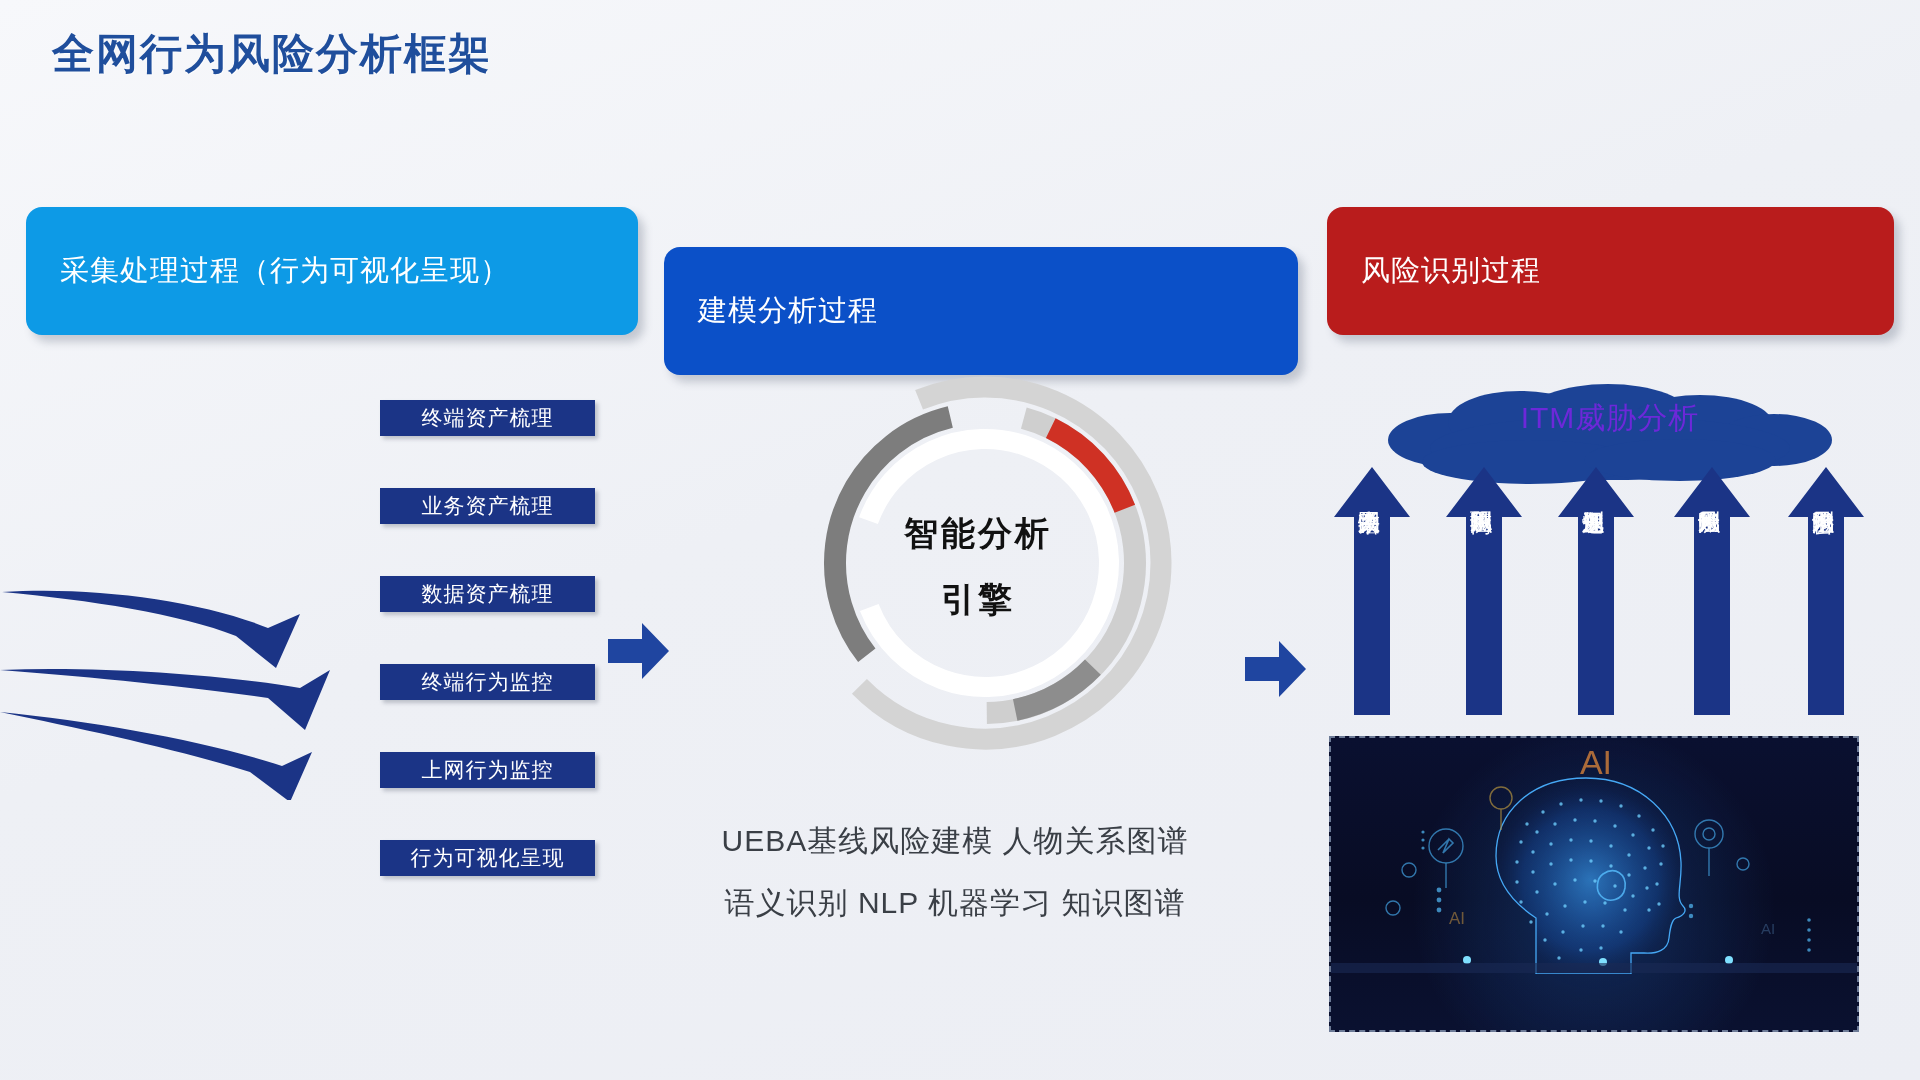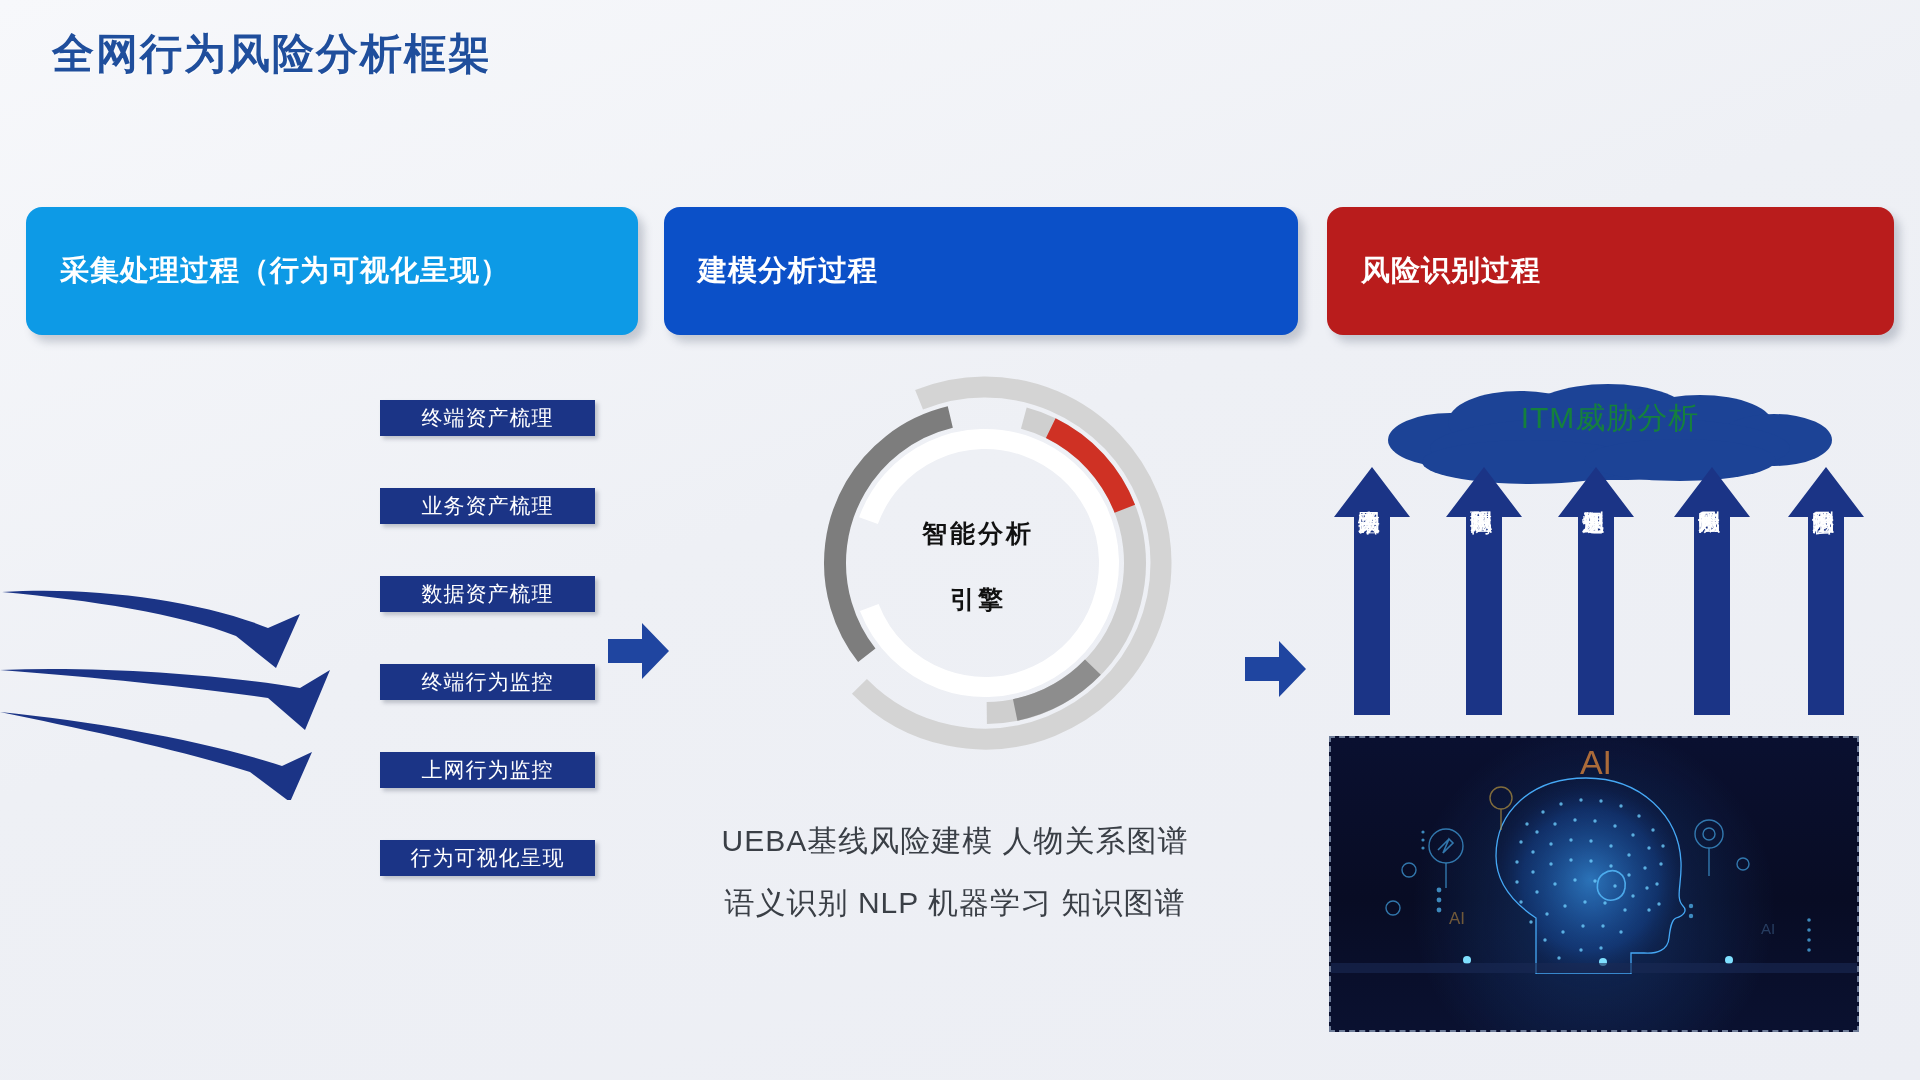--- a/index.html
+++ b/index.html
@@ -20,24 +20,23 @@
   }
 
   
   .banner {
     position:absolute; top:207px; height:128px;
     border-radius:16px;
     display:flex; align-items:center;
     color:#ffffff; font-size:29px; letter-spacing:1px;
     padding-left:34px;
     box-shadow:6px 7px 9px rgba(80,90,110,.28);
-    font-weight:bold;
   }
   #banner-0 { left:26px;   width:612px;  background:#0d9ae6; }
-  #banner-1 { left:664px;  width:634px;  background:#0b50c8; }
+  #banner-1 { left:664px;  width:634px;  background:#0b50c8;margin-top:40px; }
   #banner-2 { left:1327px; width:567px;  background:#b91c1c; }
 
   
   .collect-box {
     position:absolute; left:380px; width:215px; height:36px;
     background:#1b3486;
     display:flex; align-items:center; justify-content:center;
     color:#ffffff; font-size:21px; letter-spacing:1px;
     box-shadow:3px 3px 4px rgba(70,80,100,.30);
   }
@@ -53,38 +52,38 @@
   #step-arrow-1 { left:608px; top:622px; }
   #step-arrow-2 { left:1245px; top:640px; }
 
   
   #ring-graphic {
     position:absolute; left:735px; top:368px; width:500px; height:390px;
   }
   #engine-label {
     position:absolute; left:828px; top:500px; width:300px;
     text-align:center; color:#111111;
-    font-size:25px; font-weight:bold; letter-spacing:3px;
+    font-size:34px; font-weight:bold; letter-spacing:3px;
     line-height:66px;
   }
 
   
   #model-keywords {
     position:absolute; left:645px; top:810px; width:620px;
     text-align:center; color:#3a3f46;
     font-size:30px; line-height:62px; letter-spacing:1px;
   }
 
   
   #cloud-graphic {
     position:absolute; left:1380px; top:378px; width:460px; height:112px;
   }
   #cloud-label {
     position:absolute; left:1380px; top:398px; width:460px;
-    text-align:center; color:#15803d; font-size:30px; letter-spacing:1px;
+    text-align:center; color:#6d28d9; font-size:30px; letter-spacing:1px;
   }
 
   
   #risk-arrows { position:absolute; left:1332px; top:465px; width:570px; height:250px; }
   .risk-label {
     position:absolute; top:494px; width:34px;
     color:#ffffff; font-size:22px; line-height:25px;
     letter-spacing:0px; text-align:center;
     writing-mode: vertical-rl; text-orientation: upright;
     white-space:nowrap;

